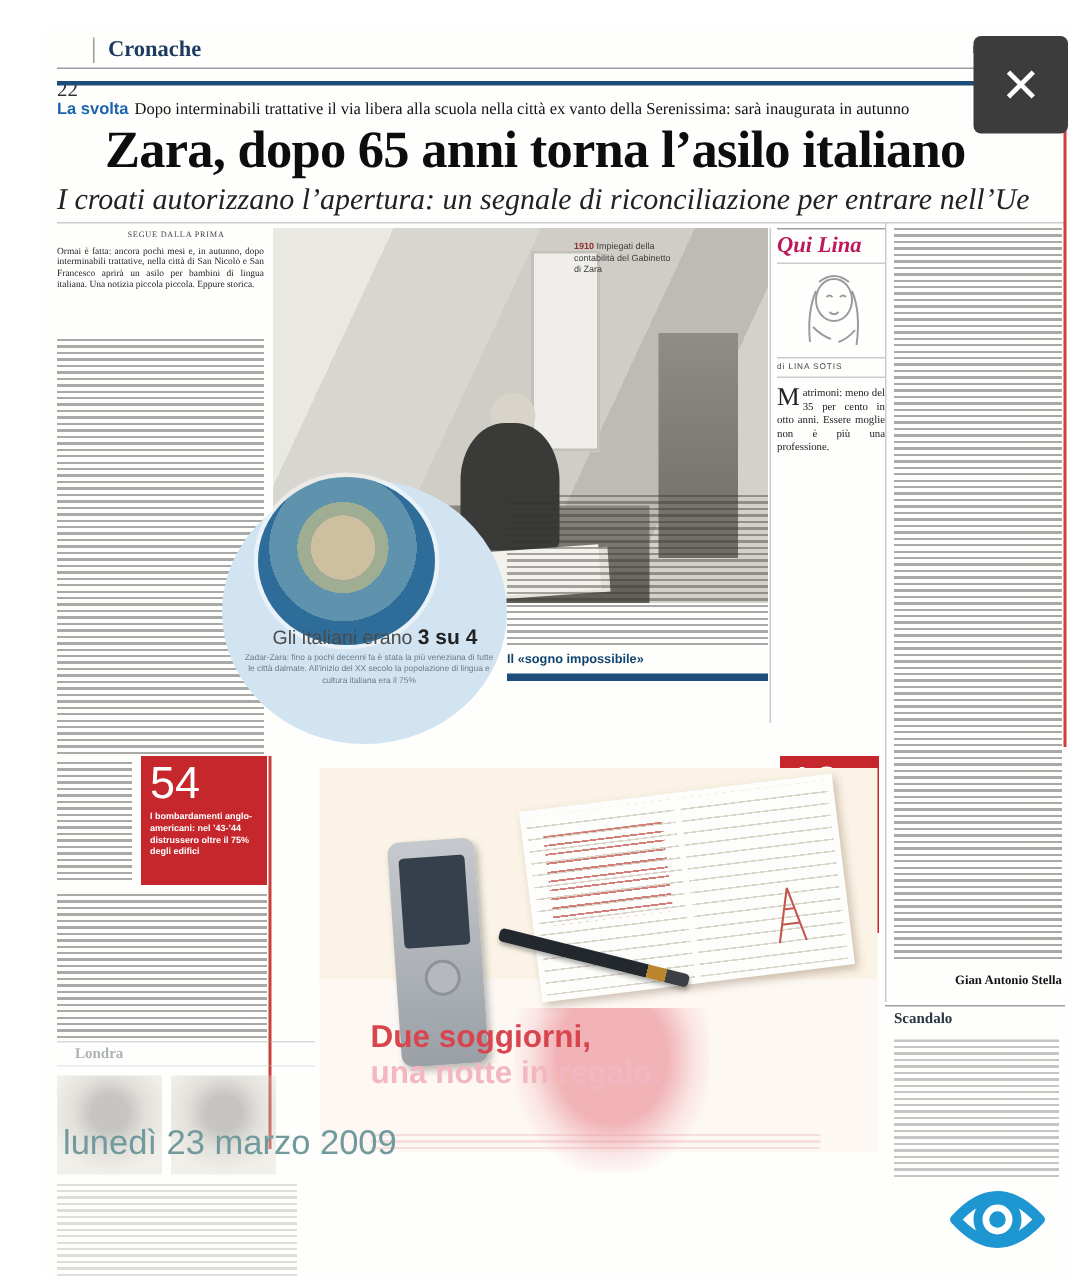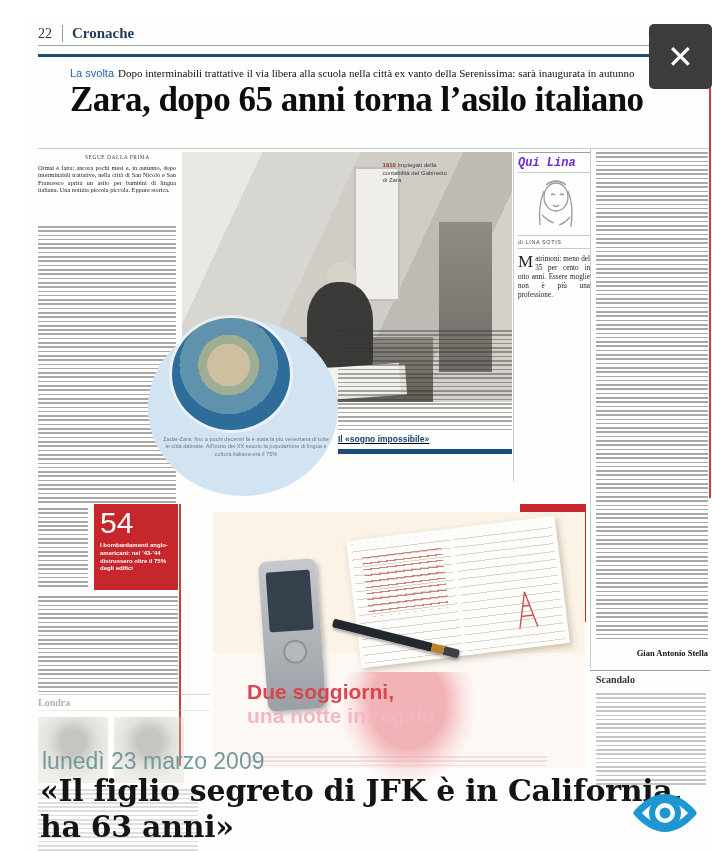--- a/index.html
+++ b/index.html
@@ -8,25 +8,25 @@
   .abs{position:absolute;}
   .sans{font-family:"Liberation Sans",sans-serif;}
 
   
   .flines{background-image:repeating-linear-gradient(to bottom,currentColor 0,currentColor 1.6px,transparent 1.6px,transparent 4.3px);opacity:.42;color:#333;}
   .flines.light{opacity:.28;}
   .hr{background:#9aa0a6;height:1px;}
   .hr2{background:#c7ccd1;height:1px;}
 
   
-  .pagenum{font-size:14px;color:#333;}
+  .pagenum{font-size:14px;color:#333;margin-top:27px;}
   .sectitle{font-size:15px;font-weight:bold;color:#1d3a5f;}
   .mdate{font-size:6.5px;color:#555;}
 
-  .kicklabel{color:#1b64ad;font-weight:normal;font-size:11px;margin-left:32px;}
+  .kicklabel{color:#1b64ad;font-weight:bold;font-size:11px;}
   .kicktext{font-size:11px;color:#111;}
   .headline{font-size:35px;font-weight:bold;color:#0d0d0d;letter-spacing:-.5px;}
   .subhead{font-size:20px;font-style:italic;color:#222;}
 
   .tinylabel{font-size:5.5px;letter-spacing:.5px;color:#444;}
   .bodyxs{font-size:6.3px;line-height:1.18;color:#1c1c1c;text-align:justify;}
 
   
   .photo{background:
      linear-gradient(115deg,#e9e8e3 0 18%,#d8d6d0 18% 40%,#cfcdc6 40% 63%,#bdbbb3 63% 78%,#d3d1ca 78%);
@@ -48,21 +48,21 @@
   .circlecap-title{font-family:"Liberation Sans",sans-serif;font-size:13px;color:#4a4a4a;}
   .circlecap-title b{font-size:14px;color:#222;}
   .circlecap-text{font-family:"Liberation Sans",sans-serif;font-size:5.6px;color:#6b7d8a;text-align:center;line-height:1.3;}
 
   
   .sognotitle{font-family:"Liberation Sans",sans-serif;font-weight:bold;font-size:8.5px;color:#10456e;}
   .sognotext{font-family:"Liberation Sans",sans-serif;font-size:7.3px;line-height:1.3;color:#35506b;}
   .sognobar{background:#1d4e79;height:5px;}
 
   
-  .qltitle{font-size:12px;font-weight:bold;font-style:italic;color:#6d28d9;font-family:Liberation Mono, monospace;}
+  .qltitle{font-size:15px;font-weight:bold;font-style:italic;color:#be185d;}
   .qlby{font-size:5.5px;letter-spacing:.6px;color:#444;font-family:"Liberation Sans",sans-serif;}
   .qltext{font-size:7.2px;line-height:1.25;color:#222;text-align:justify;}
   .qltext .dc{float:left;font-size:17px;line-height:14px;padding-right:2px;color:#222;}
 
   
   .statbox{background:#c5272d;color:#fff;}
   .statnum{font-family:"Liberation Sans",sans-serif;font-size:30px;line-height:30px;}
   .stattext{font-family:"Liberation Sans",sans-serif;font-size:6px;line-height:1.3;font-weight:bold;}
 
   .byline{font-size:8.5px;font-weight:bold;color:#111;text-align:right;}
@@ -107,20 +107,21 @@
     <div class="abs mdate" style="right:4px;top:12px;">Lunedì 23 Marzo 2009</div>
     <div class="abs hr" style="left:8px;right:2px;top:27px;"></div>
     <div class="abs" style="left:8px;right:2px;top:36px;height:3px;background:#1d4e79;"></div>
 
     <div class="abs" style="left:8px;right:2px;top:45px;white-space:nowrap;overflow:hidden;">
       <span class="kicklabel sans">La svolta</span>
       <span class="kicktext">Dopo interminabili trattative il via libera alla scuola nella città ex vanto della Serenissima: sarà inaugurata in autunno</span>
     </div>
 
     <div class="abs headline" style="left:0;top:62px;width:670px;white-space:nowrap;margin-left:40px;">Zara, dopo 65 anni torna l’asilo italiano</div>
+    <div class="abs subhead" style="left:8px;top:104px;width:670px;">I croati autorizzano l’apertura: un segnale di riconciliazione per entrare nell’Ue</div>
     <div class="abs hr2" style="left:8px;right:2px;top:130px;"></div>
 
     <div class="abs tinylabel" style="left:55px;top:136px;">SEGUE DALLA PRIMA</div>
     <div class="abs bodyxs" style="left:8px;top:146px;width:138px;">Ormai è fatta: ancora pochi mesi e, in autunno, dopo interminabili trattative, nella città di San Nicolò e San Francesco aprirà un asilo per bambini di lingua italiana. Una notizia piccola piccola. Eppure storica.</div>
     <div class="abs flines" style="left:8px;top:208px;width:138px;height:278px;"></div>
 
     <div class="abs statbox" style="left:64px;top:486px;width:84px;height:86px;padding:4px 6px;box-sizing:border-box;">
       <div class="statnum">54</div>
       <div class="stattext" style="margin-top:4px;">I bombardamenti anglo-americani: nel ’43-’44 distrussero oltre il 75% degli edifici</div>
     </div>
@@ -135,24 +136,28 @@
       <div class="man"></div>
       <div class="papers"></div>
       <div class="abs photocap" style="right:18%;top:10px;width:70px;">
         <b>1910</b>
         <span>Impiegati della contabilità del Gabinetto di Zara</span>
       </div>
     </div>
 
     <div class="abs bubble" style="left:118px;top:302px;width:190px;height:176px;"></div>
     <div class="abs aerial" style="left:142px;top:300px;width:118px;height:112px;"></div>
+    <div class="abs circlecap-title" style="left:140px;top:398px;width:160px;text-align:center;">
+      <span>Gli italiani erano</span>
+      <b>3 su 4</b>
+    </div>
     <div class="abs circlecap-text" style="left:132px;top:418px;width:168px;">Zadar-Zara: fino a pochi decenni fa è stata la più veneziana di tutte le città dalmate. All’inizio del XX secolo la popolazione di lingua e cultura italiana era il 75%</div>
 
     <div class="abs flines" style="left:308px;top:312px;width:174px;height:100px;"></div>
-    <div class="abs" style="left:308px;top:416px;width:174px;text-decoration:underline;">
+    <div class="abs" style="left:308px;top:416px;width:174px;">
       <div class="sognotitle">Il «sogno impossibile»</div>
       <div class="sognobar" style="margin-top:5px;"></div>
     </div>
 
     <div class="abs vline" style="left:483px;top:134px;height:330px;"></div>
     <div class="abs" style="left:488px;top:134px;width:72px;">
       <div class="hr"></div>
       <div class="qltitle" style="margin-top:3px;">Qui Lina</div>
       <div class="hr2" style="margin-top:2px;"></div>
       <svg width="60" height="58" viewBox="0 0 60 58" style="display:block;margin:2px auto;">
@@ -201,42 +206,38 @@
       </div>
       <div class="abs pen" style="left:118px;top:122px;width:130px;height:9px;transform:rotate(14deg);"></div>
       <div class="abs ribbon" style="left:130px;top:160px;width:130px;height:110px;"></div>
       <div class="abs adline2" style="left:34px;top:192px;">una notte in regalo.</div>
       <div class="abs adline1" style="left:34px;top:168px;">Due soggiorni,</div>
       <div class="abs flines light" style="left:34px;top:244px;width:300px;height:10px;color:#e29aa8;"></div>
     </div>
 
     <div class="abs" style="left:8px;top:676px;width:172px;opacity:.38;">
       <div class="hr"></div>
-      <div class="secheader" style="margin:2px 0;">Londra</div>
+      <div class="secheader" style="margin:2px 12px;">Londra</div>
       <div class="hr2"></div>
       <div style="display:flex;gap:6px;margin-top:6px;">
         <div class="portrait" style="width:70px;height:66px;"></div>
         <div class="portrait" style="width:70px;height:66px;"></div>
       </div>
       <div class="flines" style="margin-top:6px;width:160px;height:80px;"></div>
     </div>
 
     <div class="abs" style="left:560px;top:652px;width:120px;">
       <div class="hr"></div>
       <div class="secheader" style="margin:3px 0 6px 6px;">Scandalo</div>
       <div class="flines light" style="margin:8px 0 0 6px;width:110px;height:92px;"></div>
 
     </div>
   </div>
 
   <div class="abs ovdate" style="left:42px;top:748px;">lunedì 23 marzo 2009</div>
-  <div class="abs ovhead" style="left:40px;top:773px;width:660px;">
-    <div>«Il figlio segreto di JFK è in California,</div>
-    <div>ha 63 anni»</div>
-  </div>
 
   <svg class="abs" width="66" height="54" viewBox="0 0 66 54" style="left:632px;top:786px;cursor:pointer;">
     <path d="M5 27 Q33 -4 61 27 Q33 58 5 27 Z" fill="#ffffff" stroke="#1e96d2" stroke-width="7" stroke-linejoin="round"></path>
     <circle cx="33" cy="27" r="13" fill="#ffffff" stroke="#1e96d2" stroke-width="6"></circle>
     <circle cx="33" cy="27" r="5.5" fill="#1e96d2"></circle>
   </svg>
 
   <div class="abs closebtn sans" style="left:649px;top:24px;width:63px;height:65px;">
     <span style="font-size:32px;line-height:1;">✕</span>
   </div>

